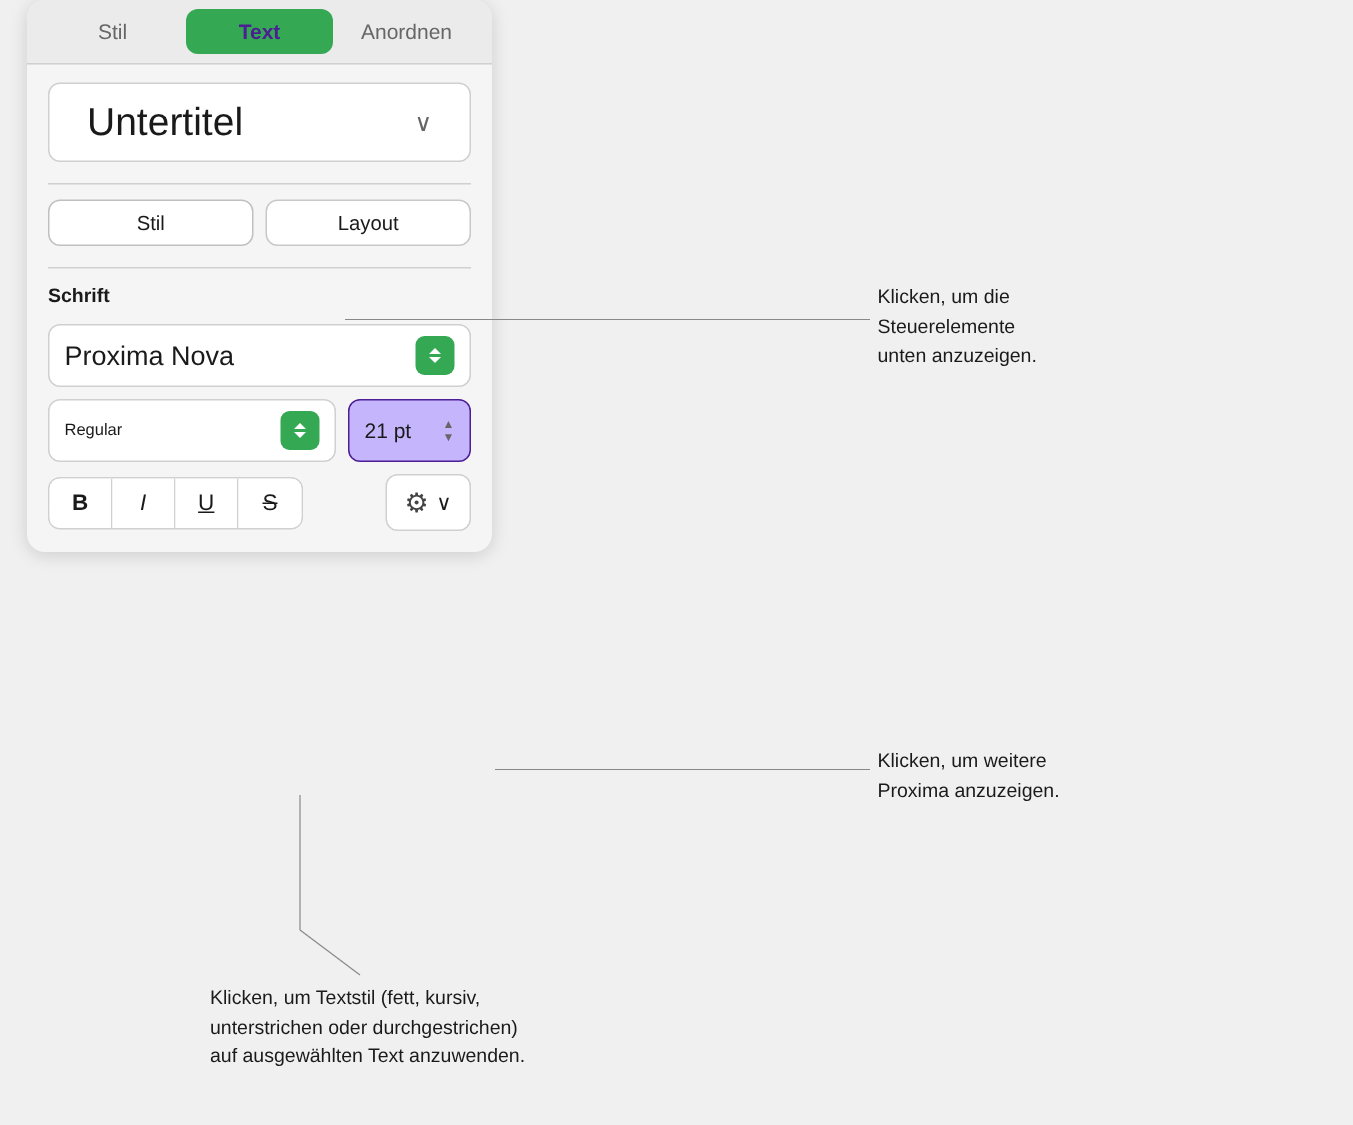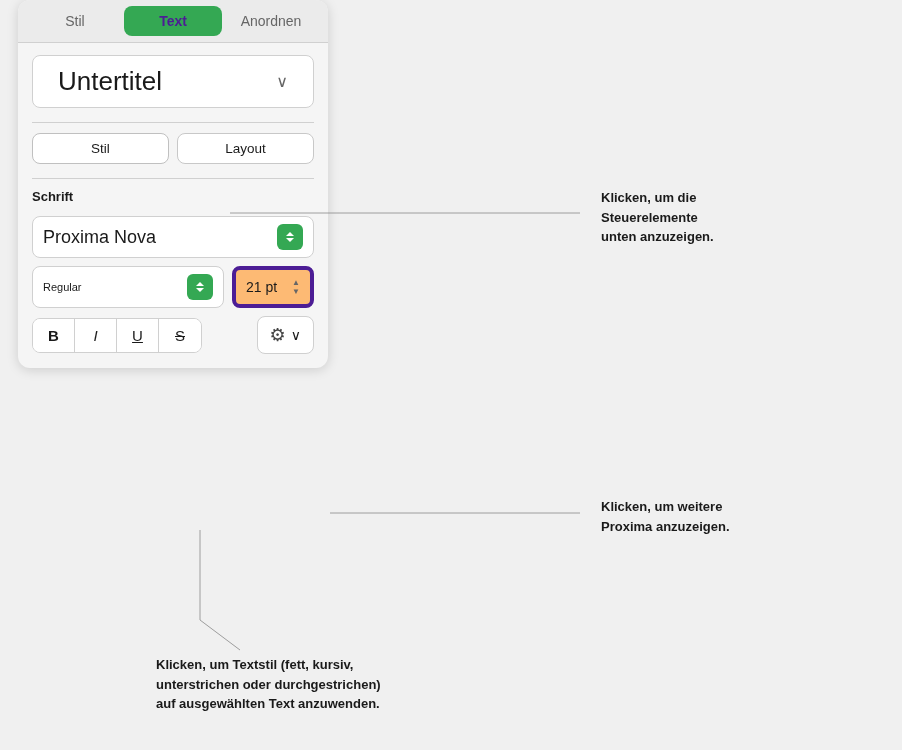--- a/index.html
+++ b/index.html
@@ -172,22 +172,22 @@
     }
 
     .font-style-text {
       font-size: 11px;
       color: #1a1a1a;
     }
 
     .font-size-selector {
       display: flex;
       align-items: center;
-      background: #fdba74;
-      border: 4px solid #4c1d95;
+      background: #c4b5fd;
+      border: 1px solid #4c1d95;
       border-radius: 8px;
       padding: 7px 10px;
       gap: 6px;
       cursor: pointer;
       min-width: 82px;
     }
 
     .font-size-text {
       font-size: 14px;
       color: #1a1a1a;
@@ -247,25 +247,24 @@
 
     .gear-icon {
       font-size: 18px;
       color: #444;
     }
 
     
     .annotation-container {
       position: absolute;
       top: 0;
-      left: 16px;
+      left: 0;
       width: 827px;
       height: 750px;
       pointer-events: none;
-      font-weight: bold;
     }
 
     .annotation-text {
       position: absolute;
       font-size: 13px;
       color: #1a1a1a;
       line-height: 1.5;
     }
 
     

